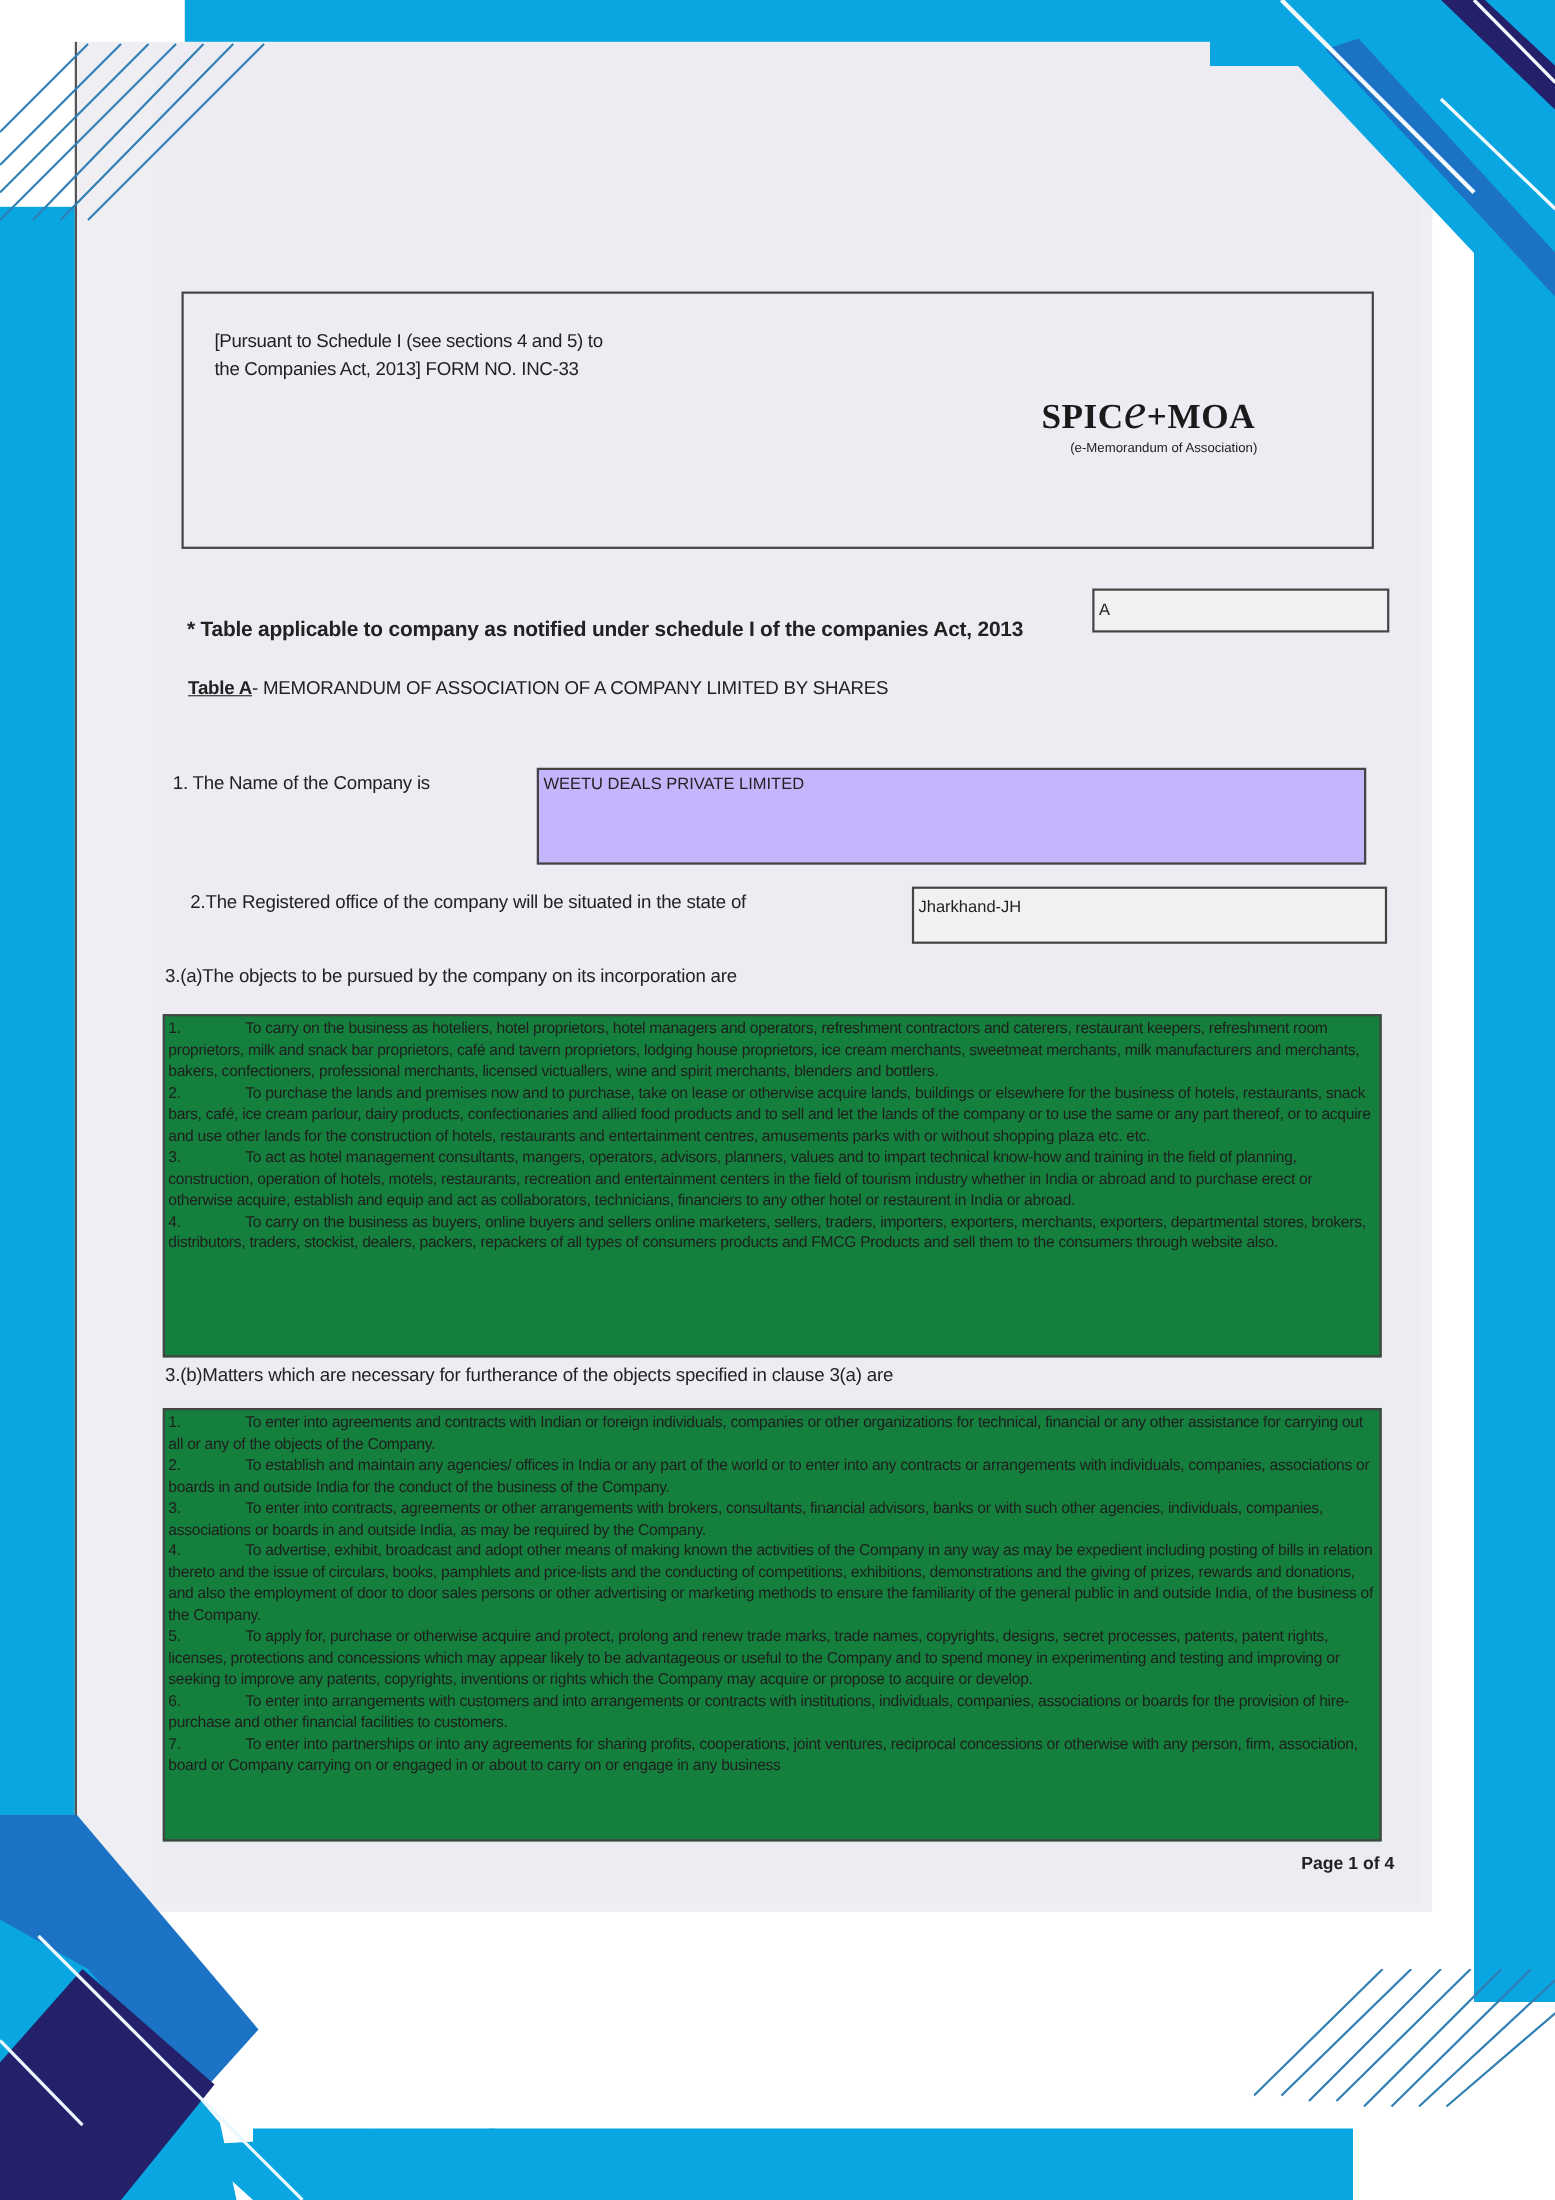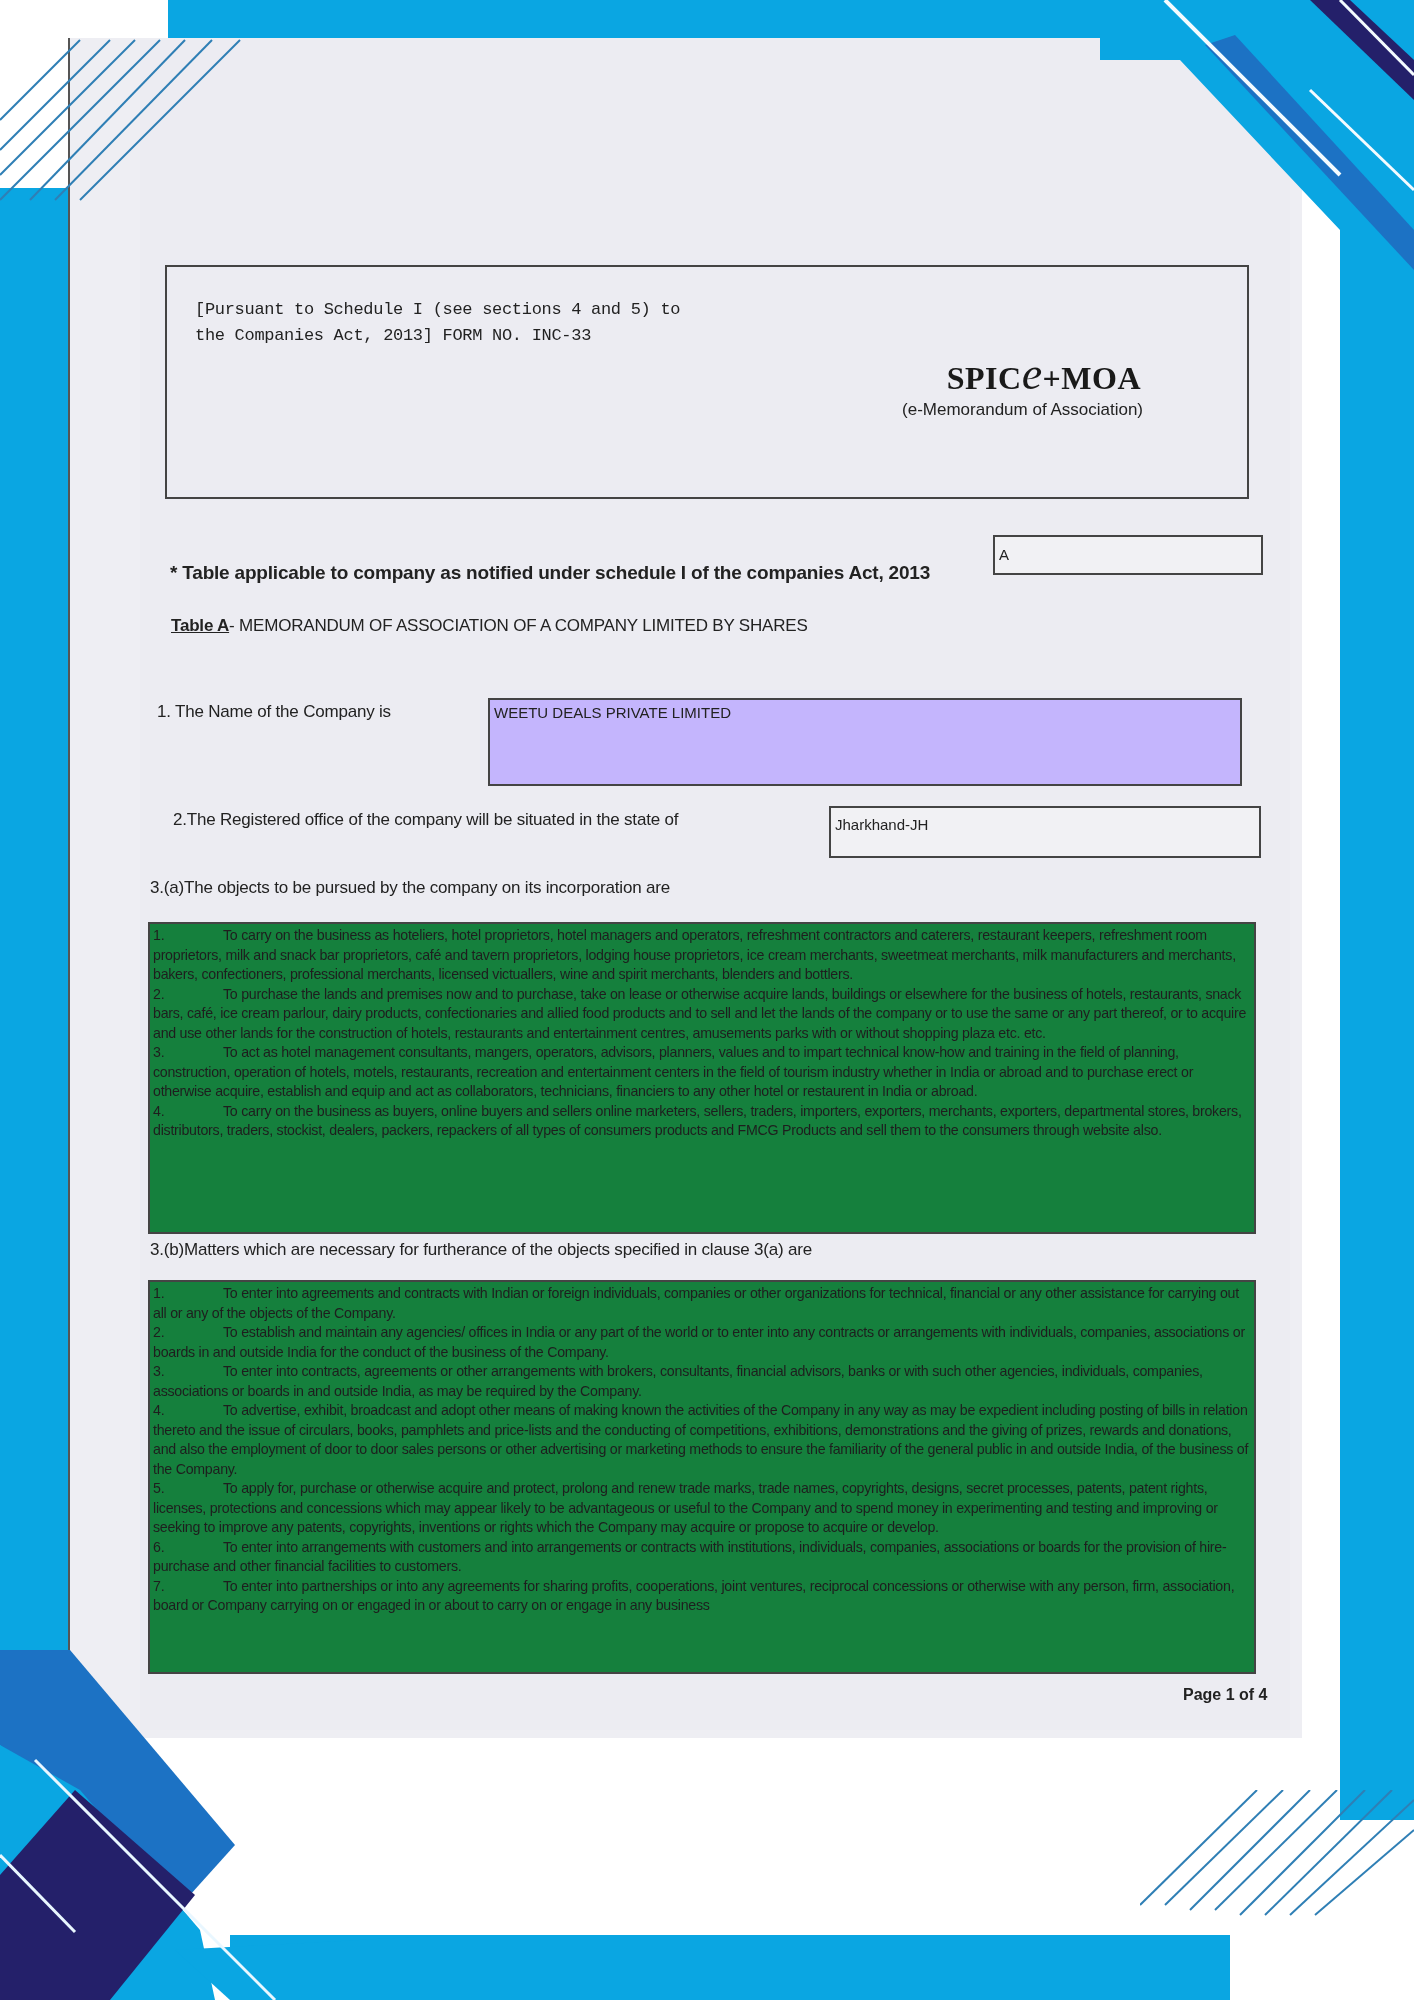--- a/index.html
+++ b/index.html
@@ -21,29 +21,29 @@
   .paper-inner {
     position:absolute; left:140px; top:40px; width:1150px; height:1690px;
     background:#ececf2;
   }
   .head-box {
     position:absolute; left:165px; top:265px; width:1084px; height:234px;
     border:2px solid #444; box-sizing:border-box;
   }
   .head-left {
     position:absolute; left:28px; top:30px; font-size:17px; line-height:26px; color:#222;
-    font-family:Liberation Mono, monospace; letter-spacing:-0.3px;
+    font-family:Liberation Sans, sans-serif; letter-spacing:-0.3px;
   }
   .logo {
     position:absolute; right:106px; top:80px; font-family:"Liberation Serif", serif;
     font-size:32px; font-weight:bold; color:#1a1a1a; letter-spacing:0.5px;
   }
   .logo .e { font-style:italic; font-size:46px; font-weight:normal; }
   .logo-sub {
-    position:absolute; right:104px; top:133px; font-size:17px; color:#222;
+    position:absolute; right:104px; top:133px; font-size:12px; color:#222;
   }
   .line-text { position:absolute; font-size:17px; color:#222; white-space:nowrap; letter-spacing:-0.2px; }
   .bold { font-weight:bold; }
   .field {
     position:absolute; border:2px solid #444; box-sizing:border-box; background:#f1f1f4;
     font-size:15px; padding:4px 4px; color:#222;
   }
   .field.shaded { background:#c4b5fd; }
   .clause-box {
     position:absolute; left:148px; width:1108px; box-sizing:border-box;

